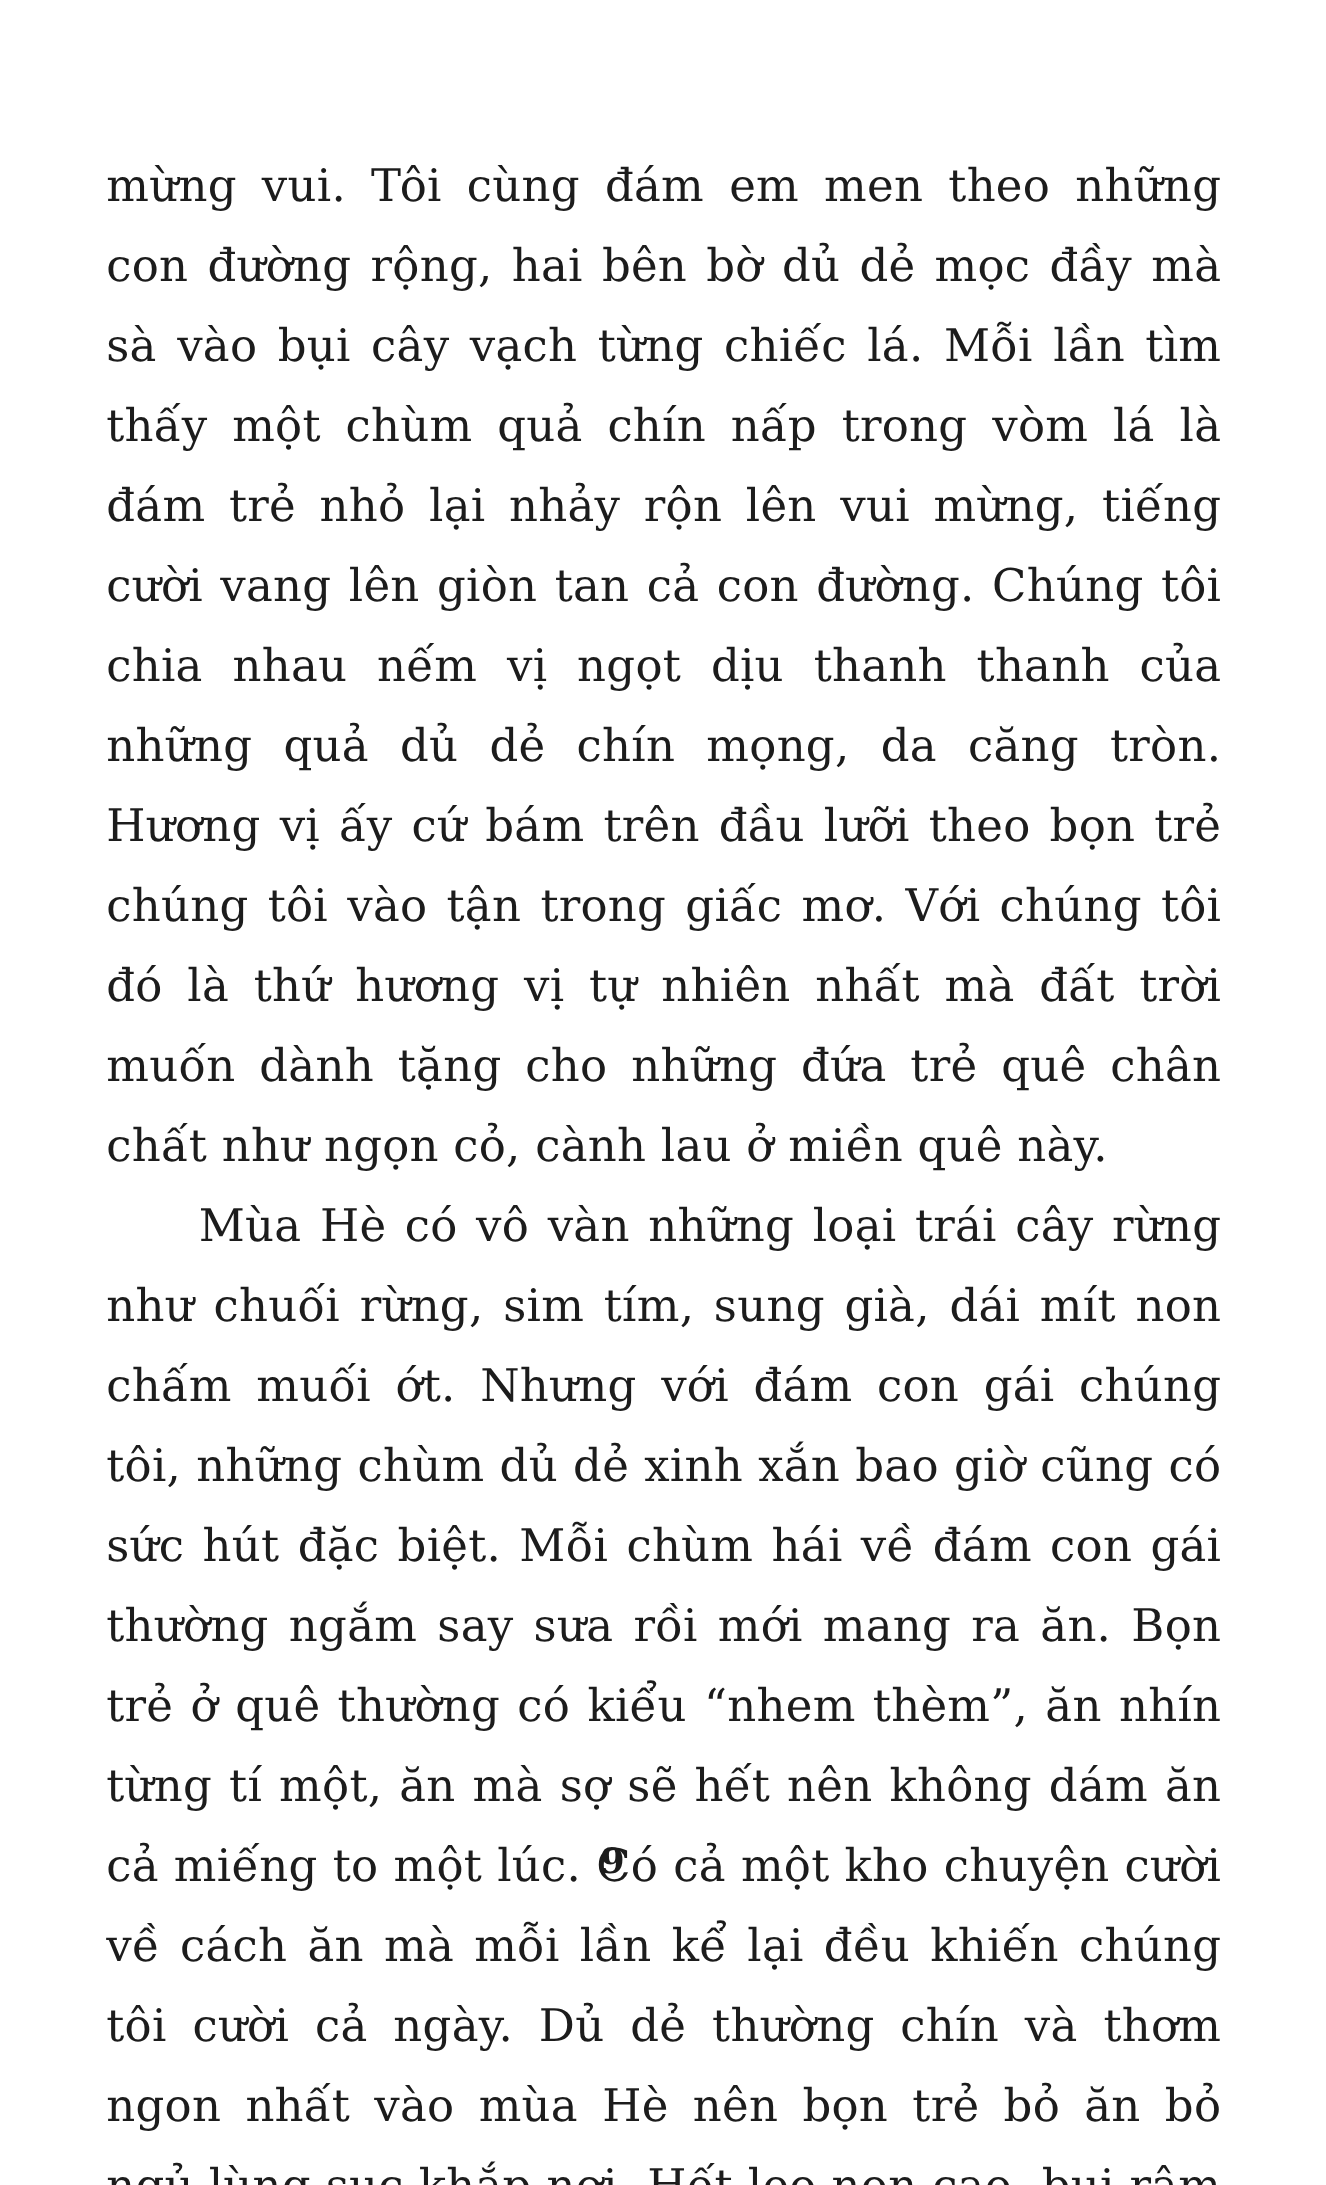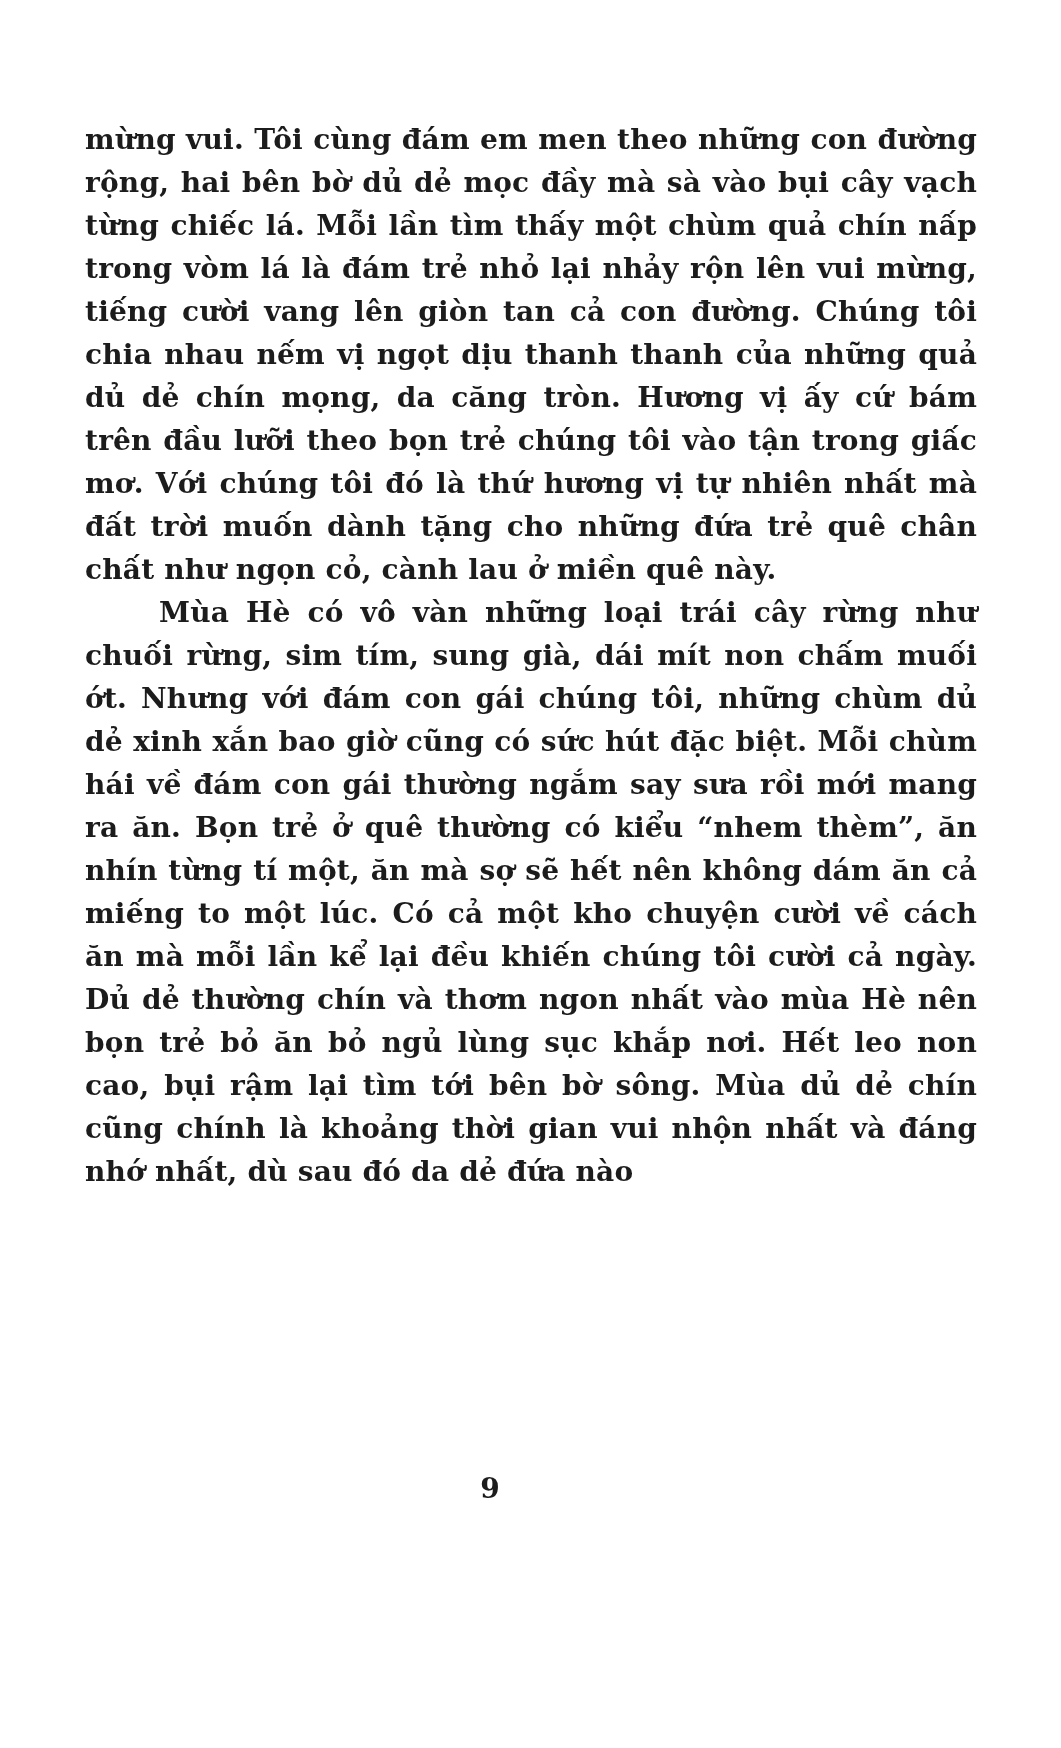--- a/index.html
+++ b/index.html
@@ -18,23 +18,23 @@
     color: #1c1c1c;
   }
   .text-block {
     position: absolute;
     top: 118px;
     left: 85px;
     width: 892px;
   }
   .para {
     margin: 0;
-    font-size: 28px;
-    line-height: 43px;
-    font-weight: 700;
+    font-size: 36px;
+    line-height: 64px;
+    font-weight: 400;
     text-align: justify;
     letter-spacing: 0.2px;
     color: #1c1c1c;
   }
   .para.indent {
     text-indent: 74px;
   }
   .page-number {
     position: absolute;
     top: 1472px;

